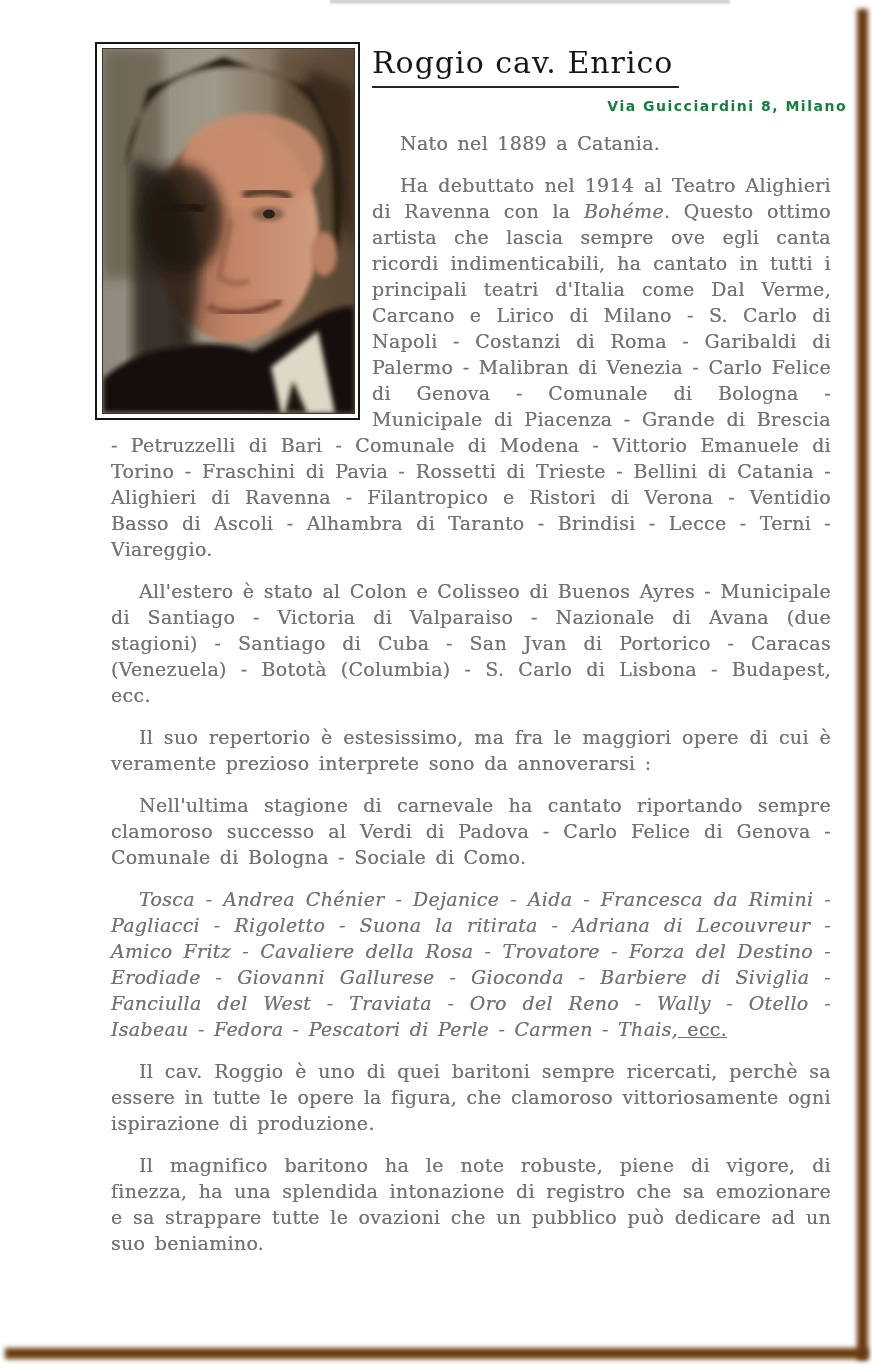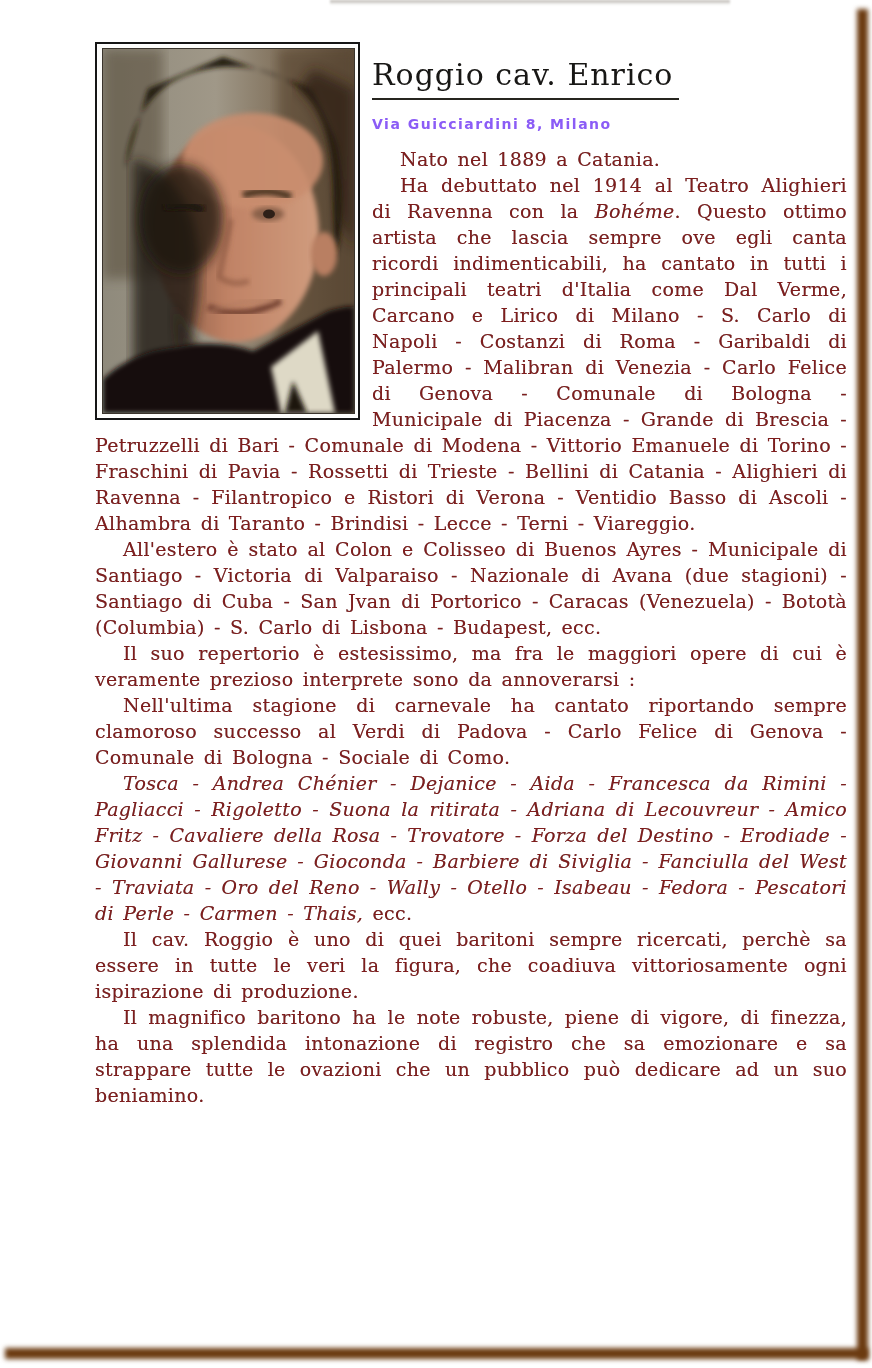--- a/index.html
+++ b/index.html
@@ -36,45 +36,46 @@
     box-sizing:border-box;
     border:2px solid #161616;
     padding:4px 5px;
     background:#fdfdfb;
     box-shadow:0 0 0 1px #fff inset;
   }
   .photo-wrap svg{display:block;border:1px solid #3a342c;}
   
   .hdr{margin:0 0 14px 0;}
   h1{
-    margin:16px;font-size:30px;font-weight:500;line-height:1.1;
+    margin:4px;font-size:30px;font-weight:500;line-height:1.1;
     letter-spacing:1px;color:#181715;
   }
   h1 .title-text{
     display:inline-block;border-bottom:2px solid #26251f;
     padding:0 6px 7px 0;
   }
   .address{
     margin:10px 0 0 118px;
     font-family:"DejaVu Sans", sans-serif;
     font-weight:bold;font-size:14px;letter-spacing:1.5px;
-    color:#8b5cf6;
+    color:#15803d;
+    text-align:right;
   }
   
   .bodytext p{
-    margin:0;
+    margin:16px;
     font-size:19px;line-height:26px;
     text-align:justify;
     text-indent:28px;
     word-spacing:3px;letter-spacing:.3px;
-    color:#7f1d1d;
+    color:#737373;
     text-shadow:0 0 .5px rgba(40,38,34,.55);
   }
   .bodytext p.repertoire{font-style:italic;}
-  .bodytext p.repertoire .tail{font-style:normal;}
+  .bodytext p.repertoire .tail{font-style:normal;text-decoration:underline;}
 </style>
 </head>
 <body>
 
 <div class="page">
 
   <div class="photo-wrap">
     <svg width="251" height="364" viewBox="0 0 251 364" xmlns="http://www.w3.org/2000/svg">
       <defs>
         <linearGradient id="bg" x1="0" y1="0" x2="1" y2="0">
@@ -134,21 +135,21 @@
     <div class="address">Via Guicciardini 8, Milano</div>
   </div>
 
   <div class="bodytext">
     <p>Nato nel 1889 a Catania.</p>
     <p><span>Ha debuttato nel 1914 al Teatro Alighieri di Ravenna con la </span><i>Bohéme</i><span>. Questo ottimo artista che lascia sempre ove egli canta ricordi indimenticabili, ha cantato in tutti i principali teatri d'Italia come Dal Verme, Carcano e Lirico di Milano - S. Carlo di Napoli - Costanzi di Roma - Garibaldi di Palermo - Malibran di Venezia - Carlo Felice di Genova - Comunale di Bologna - Municipale di Piacenza - Grande di Brescia - Petruzzelli di Bari - Comunale di Modena - Vittorio Emanuele di Torino - Fraschini di Pavia - Rossetti di Trieste - Bellini di Catania - Alighieri di Ravenna - Filantropico e Ristori di Verona - Ventidio Basso di Ascoli - Alhambra di Taranto - Brindisi - Lecce - Terni - Viareggio.</span></p>
     <p>All'estero è stato al Colon e Colisseo di Buenos Ayres - Municipale di Santiago - Victoria di Valparaiso - Nazionale di Avana (due stagioni) - Santiago di Cuba - San Jvan di Portorico - Caracas (Venezuela) - Bototà (Columbia) - S. Carlo di Lisbona - Budapest, ecc.</p>
     <p>Il suo repertorio è estesissimo, ma fra le maggiori opere di cui è veramente prezioso interprete sono da annoverarsi :</p>
     <p>Nell'ultima stagione di carnevale ha cantato riportando sempre clamoroso successo al Verdi di Padova - Carlo Felice di Genova - Comunale di Bologna - Sociale di Como.</p>
     <p class="repertoire"><span>Tosca - Andrea Chénier - Dejanice - Aida - Francesca da Rimini - Pagliacci - Rigoletto - Suona la ritirata - Adriana di Lecouvreur - Amico Fritz - Cavaliere della Rosa - Trovatore - Forza del Destino - Erodiade - Giovanni Gallurese - Gioconda - Barbiere di Siviglia - Fanciulla del West - Traviata - Oro del Reno - Wally - Otello - Isabeau - Fedora - Pescatori di Perle - Carmen - Thais,</span><span class="tail"> ecc.</span></p>
-    <p>Il cav. Roggio è uno di quei baritoni sempre ricercati, perchè sa essere in tutte le veri la figura, che coadiuva vittoriosamente ogni ispirazione di produzione.</p>
+    <p>Il cav. Roggio è uno di quei baritoni sempre ricercati, perchè sa essere in tutte le opere la figura, che clamoroso vittoriosamente ogni ispirazione di produzione.</p>
     <p>Il magnifico baritono ha le note robuste, piene di vigore, di finezza, ha una splendida intonazione di registro che sa emozionare e sa strappare tutte le ovazioni che un pubblico può dedicare ad un suo beniamino.</p>
   </div>
 
 </div>
 
 <div class="top-smudge"></div>
 <div class="frame-right"></div>
 <div class="frame-bottom"></div>
 
 </body></html>

